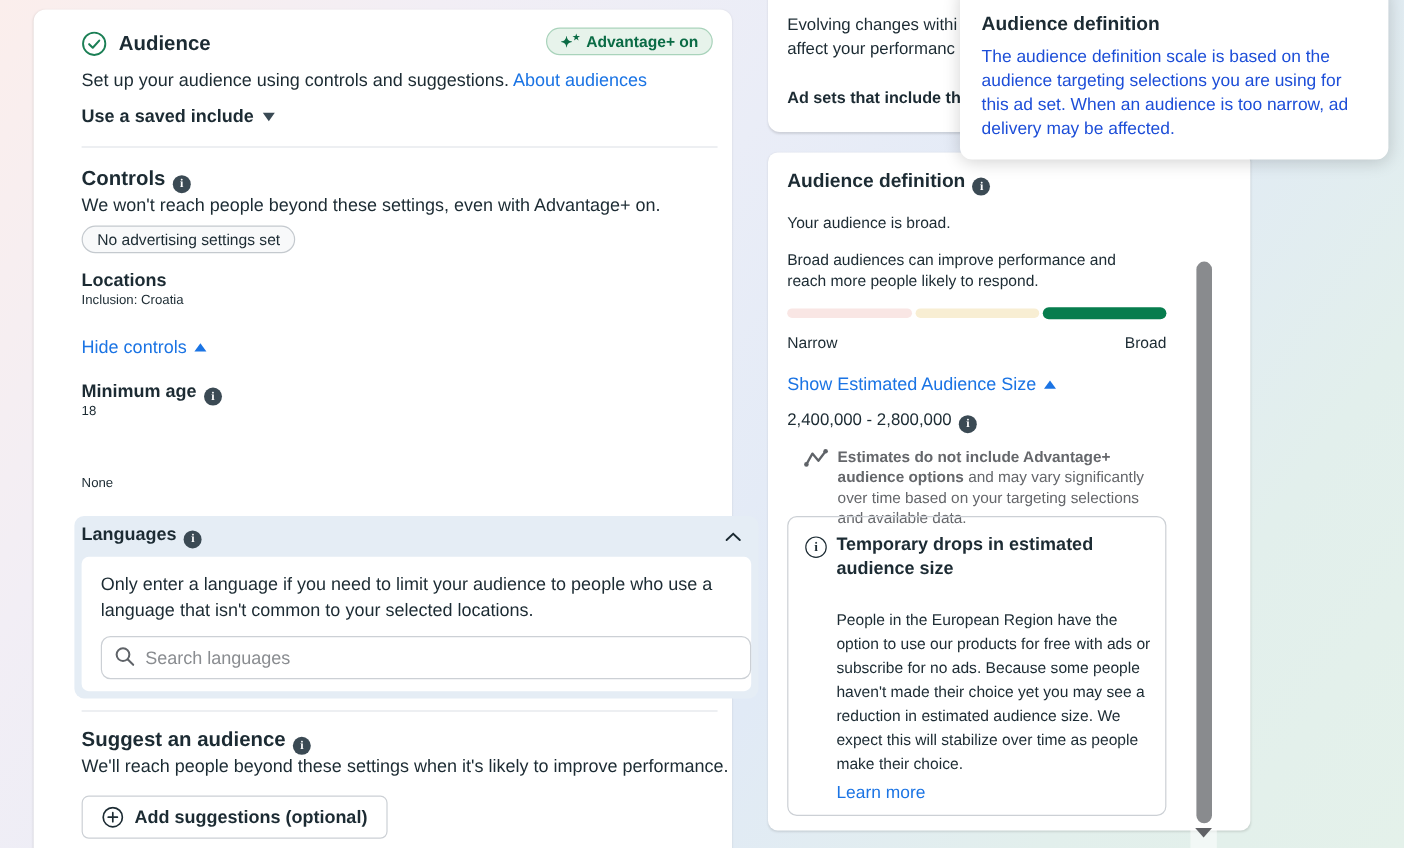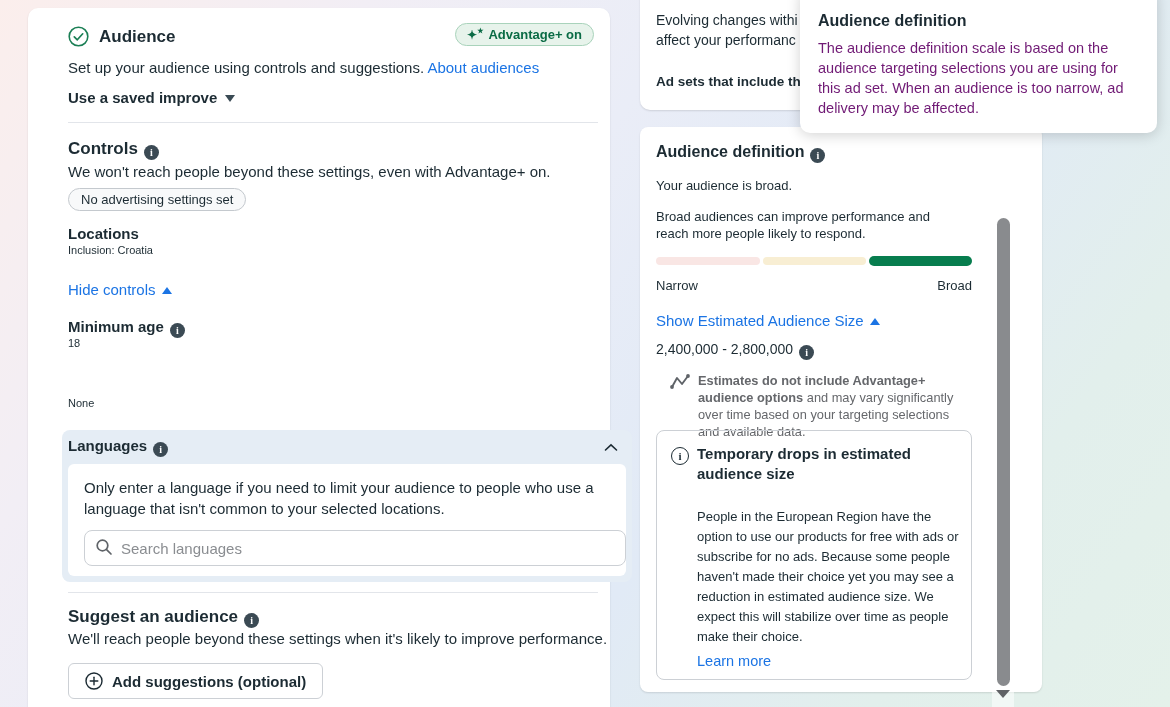--- a/index.html
+++ b/index.html
@@ -59,21 +59,21 @@
         <span>Advantage+ on</span>
       </span>
     </div>
 
     <div class="abs body15" style="left:40px;top:50px;">
       <span>Set up your audience using controls and suggestions.</span>
       <span class="link">About audiences</span>
     </div>
 
     <div class="abs" style="left:40px;top:81px;font-size:15px;font-weight:700;cursor:pointer;">
-      <span>Use a saved improve</span><span class="tri-down"></span>
+      <span>Use a saved include</span><span class="tri-down"></span>
     </div>
 
     <div class="divider" style="top:114px;"></div>
 
     <div class="abs" style="left:40px;top:131px;">
       <h1 class="sec" style="display:inline;">Controls</h1><span class="info-i">i</span>
     </div>
     <div class="abs body15" style="left:40px;top:154px;">We won't reach people beyond these settings, even with Advantage+ on.</div>
 
     <div class="abs" style="left:40px;top:180px;">
@@ -191,16 +191,16 @@
       <div class="link" style="position:absolute;left:40px;top:222px;font-size:14.5px;">Learn more</div>
     </div>
   </div>
 
   <div class="abs" style="left:992px;top:130px;width:22px;height:577px;background:rgba(255,255,255,0.55);"></div>
   <div class="abs" style="left:997px;top:218px;width:13px;height:468px;background:var(--scroll-thumb);border-radius:7px;"></div>
   <div class="abs scroll-arrow" style="left:996px;top:690px;"></div>
 
   <div class="abs" style="left:800px;top:-12px;width:357px;height:145px;background:#fff;border-radius:10px;box-shadow:0 2px 14px rgba(0,0,0,0.18);z-index:10;padding:24px 18px 14px 18px;">
     <div style="font-size:16px;font-weight:700;">Audience definition</div>
-    <div style="margin-top:8px;font-size:14.5px;line-height:20px;color:#701a75;">The audience definition scale is based on the audience targeting selections you are using for this ad set. When an audience is too narrow, ad delivery may be affected.</div>
+    <div style="margin-top:8px;font-size:14.5px;line-height:20px;color:#1d4ed8;">The audience definition scale is based on the audience targeting selections you are using for this ad set. When an audience is too narrow, ad delivery may be affected.</div>
   </div>
 
 </div>
 
 </body></html>

